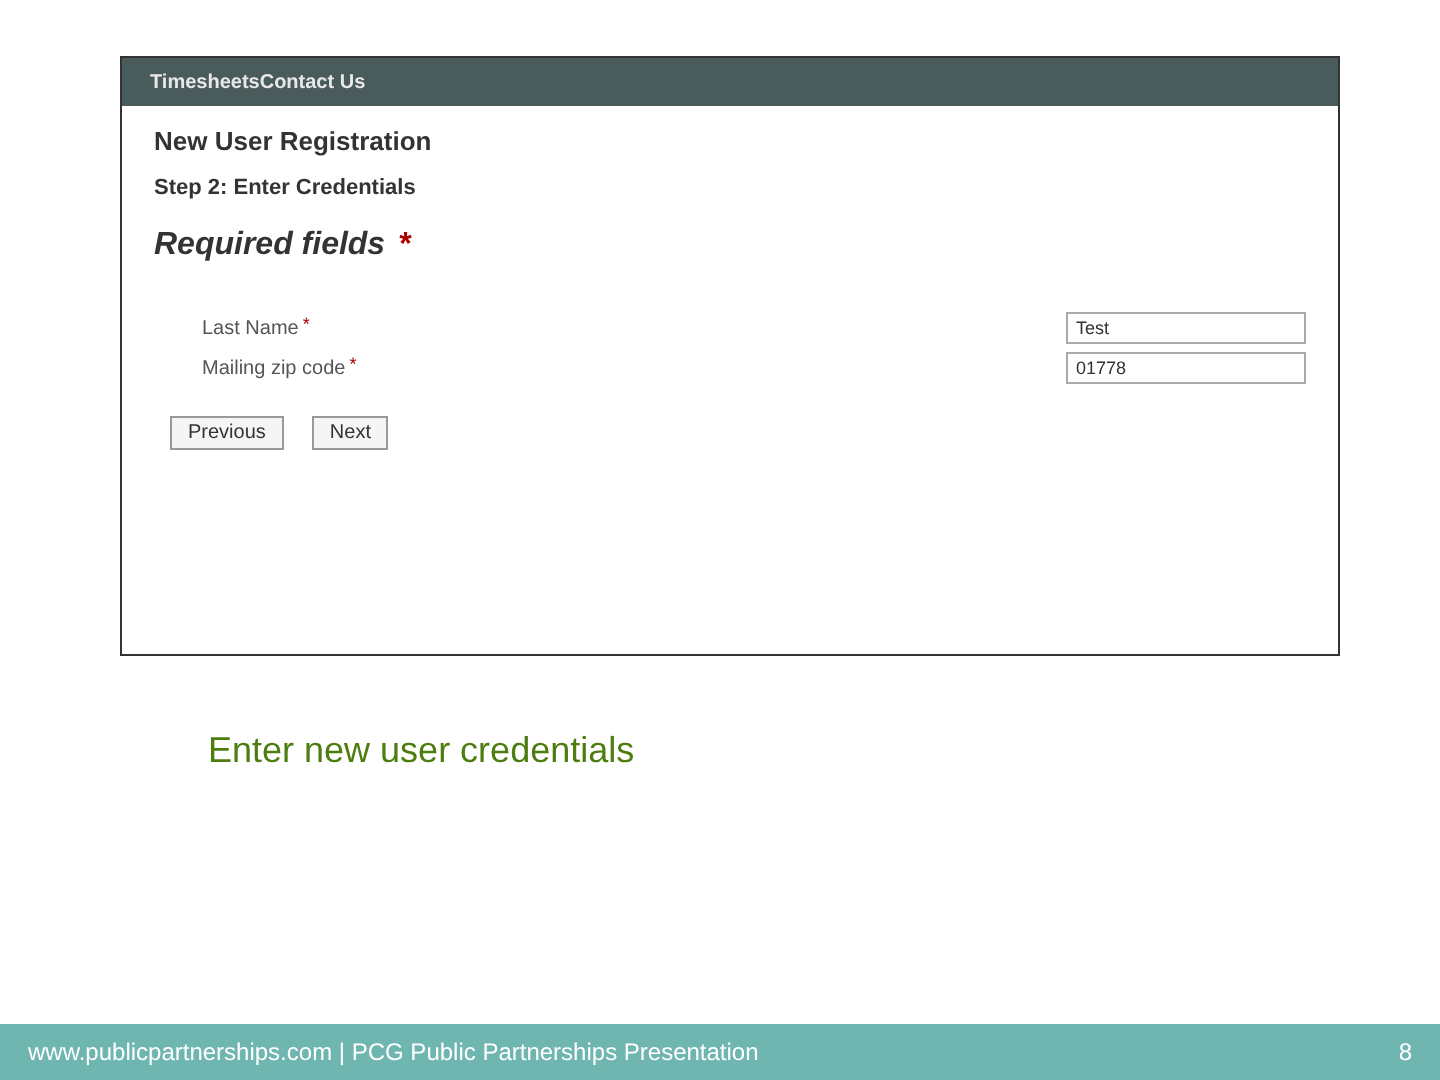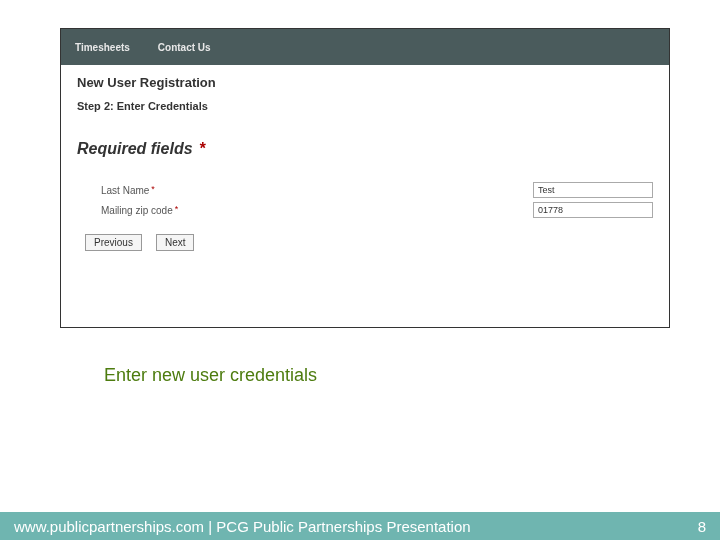--- a/index.html
+++ b/index.html
@@ -20,45 +20,44 @@
     position: absolute;
     top: 28px;
     left: 60px;
     width: 610px;
     height: 300px;
     border: 1px solid #333;
     background: #fff;
     overflow: hidden;
   }
   .app-header {
-    height: 36px;
+    height: 24px;
     background: #4a5b5c;
     display: flex;
     align-items: center;
     padding: 0 14px;
-    gap: 28px;
   }
   .app-header span {
     color: #e8e8e8;
     font-size: 10px;
     font-weight: bold;
   }
   .form-area {
     padding: 10px 16px 0 16px;
   }
   .form-title {
     font-size: 13px;
     font-weight: bold;
     color: #333;
     margin-bottom: 10px;
   }
   .step-label {
     font-size: 11px;
     color: #333;
-    margin-bottom: 28px;
+    margin-bottom: 14px;
     font-weight: bold;
   }
   .required-note {
     font-size: 16px;
     color: #333;
     font-weight: bold;
     margin-bottom: 22px;
     font-style: italic;
   }
   .required-note .ast { color: #a00; margin-left: 2px; }
@@ -119,21 +118,21 @@
     bottom: 0;
     left: 0;
     width: 720px;
     height: 28px;
     background: #6fb5b0;
     display: flex;
     align-items: center;
     justify-content: space-between;
     padding: 0 14px;
     color: #fff;
-    font-size: 15px;
+    font-size: 12px;
   }
 </style>
 </head>
 <body>
 
 <div class="slide">
 
   <div class="screenshot-frame">
 
     <div class="app-header">

